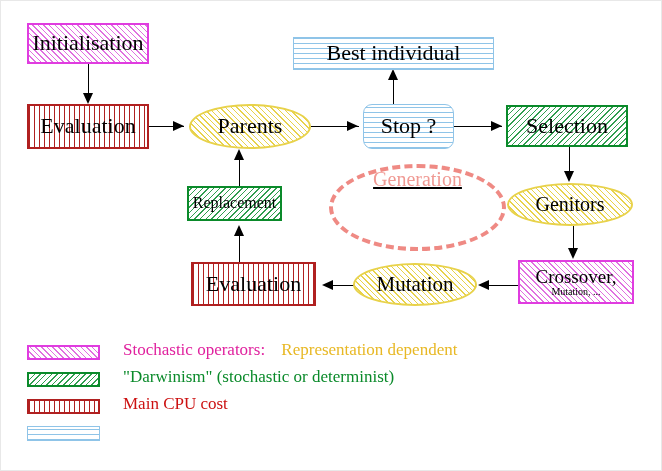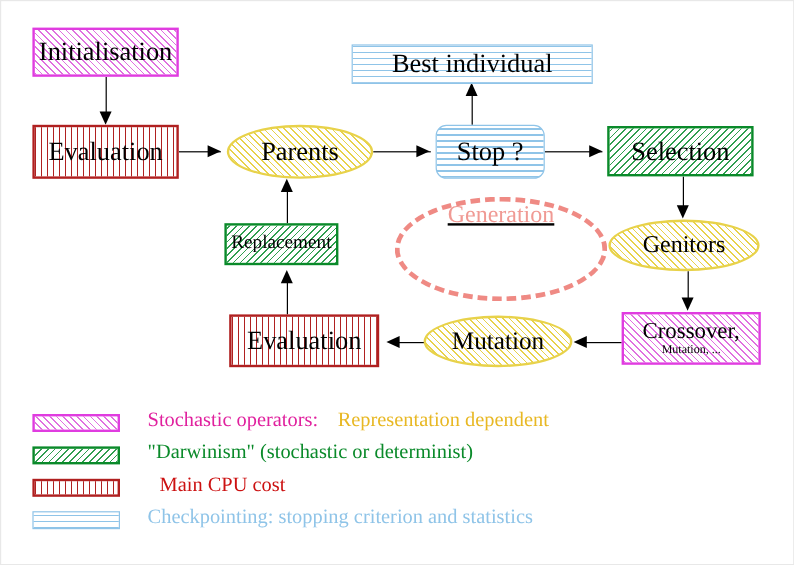--- a/index.html
+++ b/index.html
@@ -59,21 +59,21 @@
   .ah-left{border-top:5px solid transparent;border-bottom:5px solid transparent;border-right:11px solid #000;}
 
   
   .legend{position:absolute;left:0;top:336px;width:662px;font-family:Liberation Serif, serif;}
   .lg-row{position:relative;height:25px;}
   .sw{position:absolute;left:26px;width:73px;height:15px;box-sizing:border-box;}
   .lg-txt{position:absolute;left:122px;top:-1px;font-size:17px;white-space:nowrap;}
   .c-mag{color:#e0219e;}
   .c-gold{color:#e8b824;}
   .c-green{color:#0a8a2a;}
-  .c-red{color:#cc1111;margin-left:10px;}
+  .c-red{color:#cc1111;}
   .c-blue{color:#8fc4e8;}
 </style>
 </head>
 <body>
 
 <div id="canvas">
 
   <div class="node pat-magenta" style="left:26px;top:22px;width:122px;height:41px;">
     <span style="font-size:22px;">Initialisation</span>
   </div>
@@ -171,18 +171,17 @@
       <div class="lg-txt c-green">"Darwinism" (stochastic or determinist)</div>
     </div>
 
     <div class="lg-row" style="top:8px;">
       <div class="sw pat-red" style="top:4px;"></div>
       <div class="lg-txt c-red">Main CPU cost</div>
     </div>
 
     <div class="lg-row" style="top:10px;">
       <div class="sw pat-blue" style="top:4px;"></div>
-      <div class="lg-txt c-blue">Checkpointing: stopping criterion and statistics</div>
     </div>
 
   </div>
 
 </div>
 
 </body></html>

